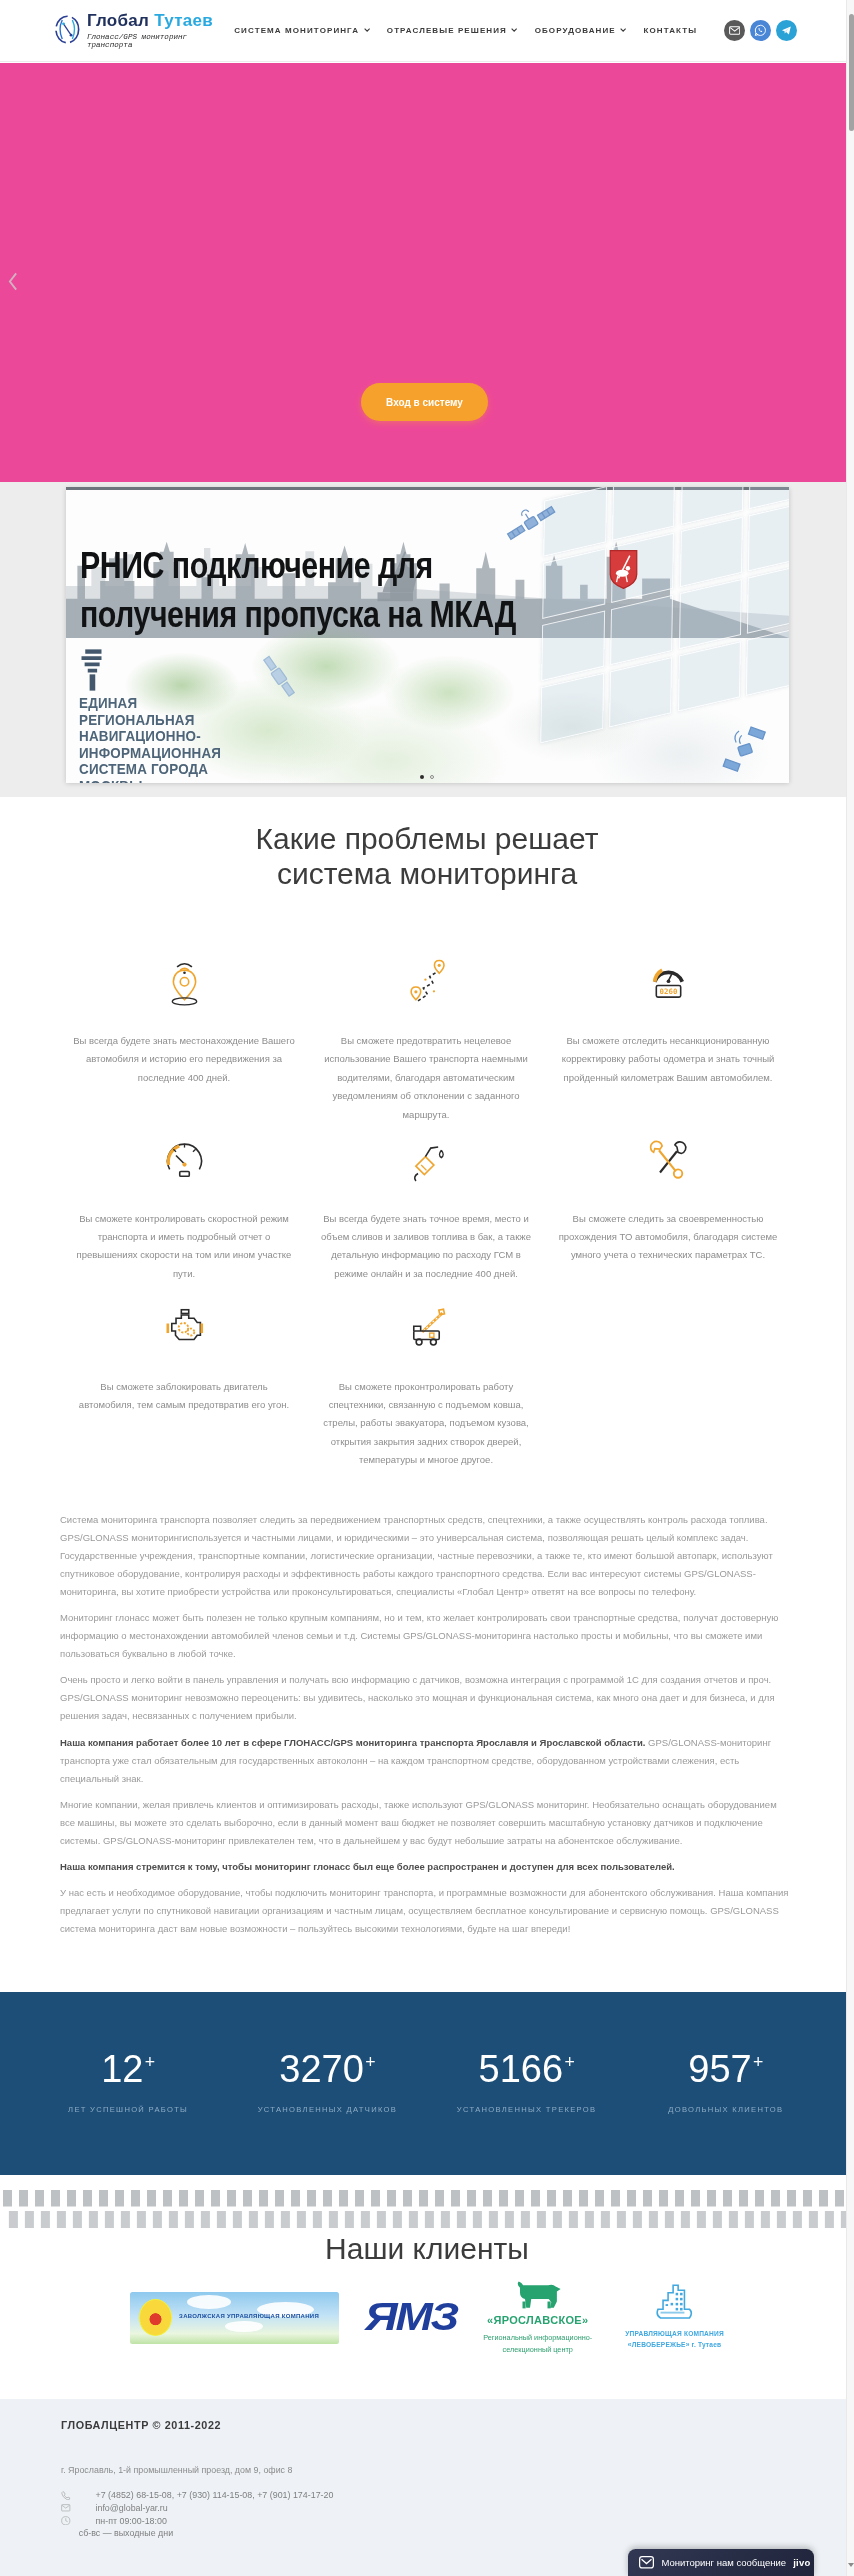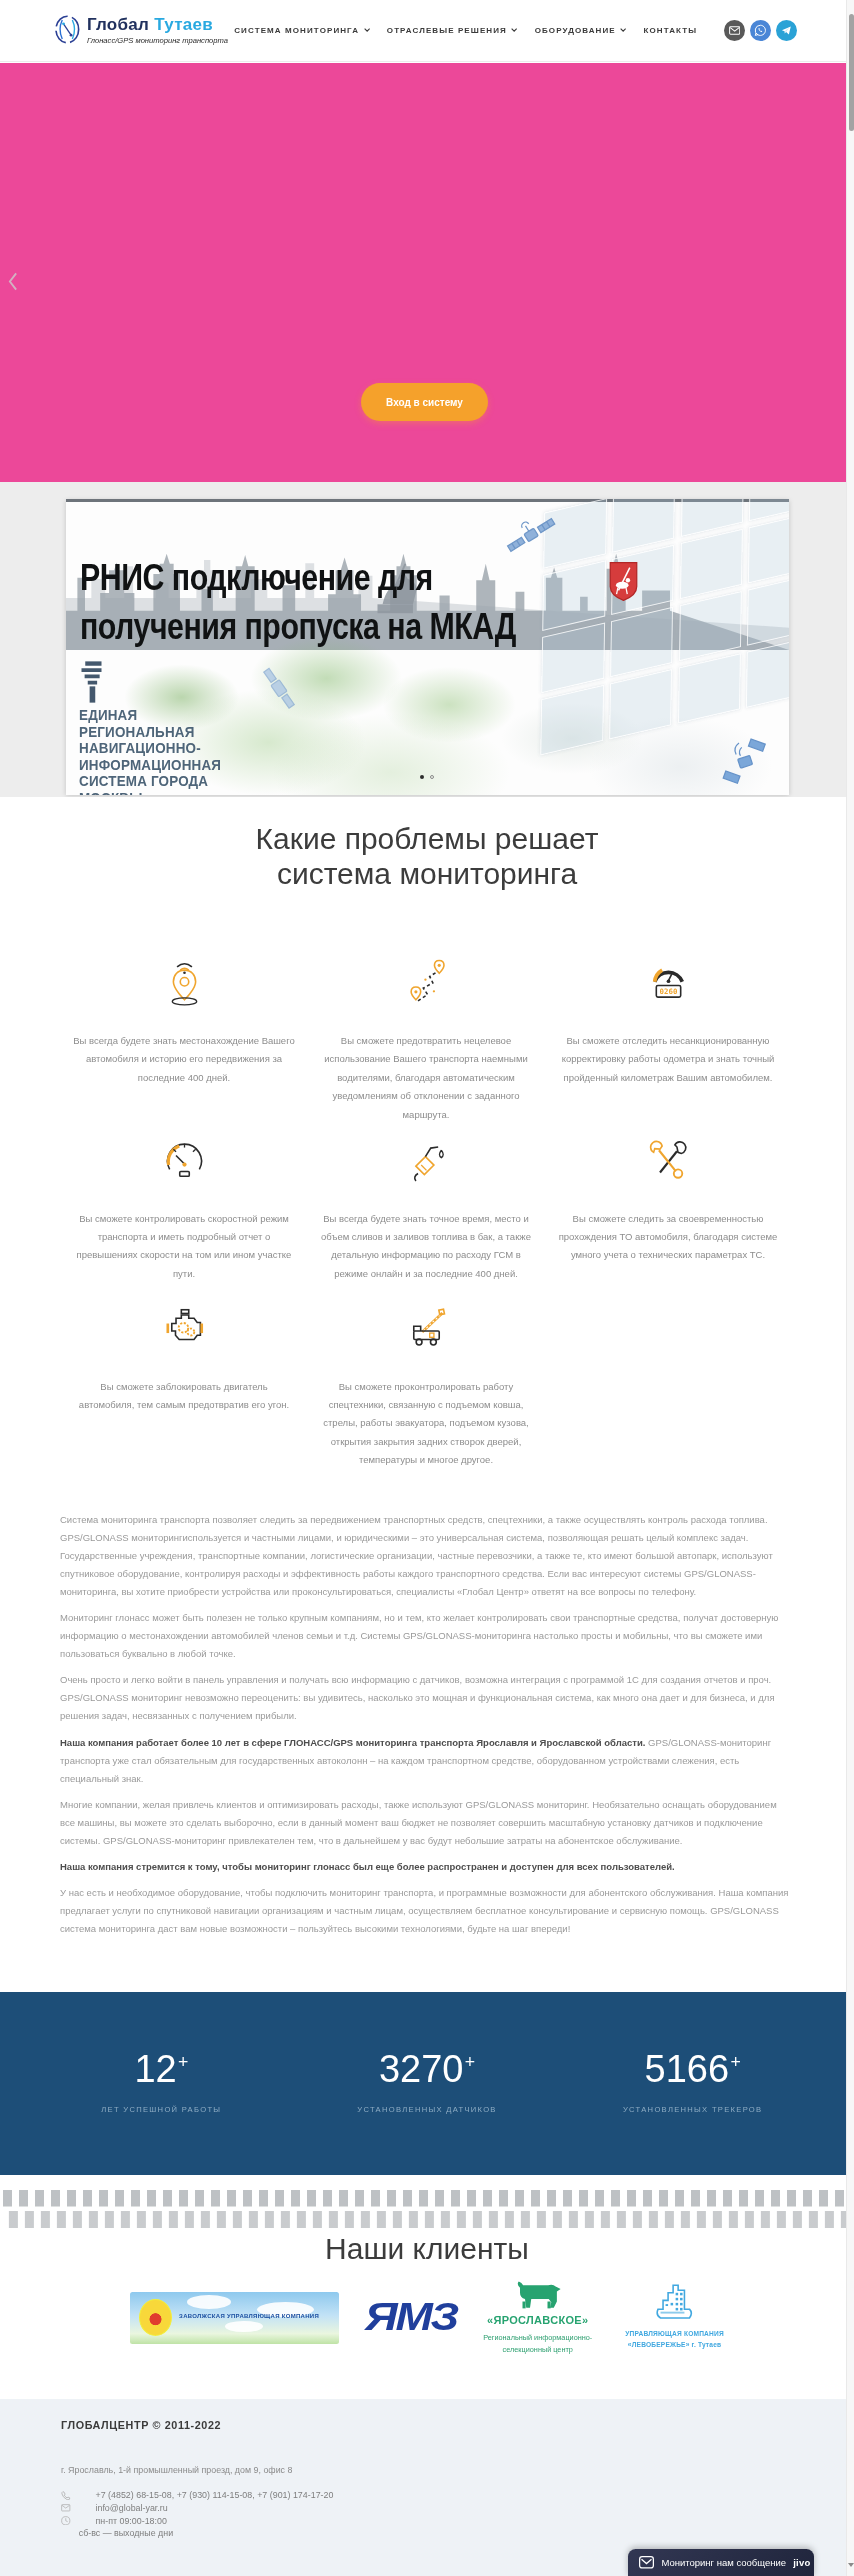--- a/index.html
+++ b/index.html
@@ -8,39 +8,39 @@
 
   
   .header{position:absolute;top:0;left:0;width:854px;height:62px;background:#fff;
           border-bottom:0.6px solid #ececec;display:flex;align-items:center;
           padding:0 38px 0 54px;box-sizing:border-box;}
   .logo{display:flex;align-items:center;gap:6.3px;}
   .logo-texts{display:flex;flex-direction:column;}
   .logo-title{font-size:17px;font-weight:bold;letter-spacing:0.3px;line-height:1;}
   .logo-title .p1{color:#21315e;}
   .logo-title .p2{color:#29a9e0;}
-  .logo-sub{font-size:7.6px;font-style:italic;color:#2b2b2b;margin-top:3.2px;}
+  .logo-sub{font-size:7.6px;font-style:italic;color:#2b2b2b;margin-top:3.2px;font-family:Liberation Mono, monospace;}
   .nav{display:flex;align-items:center;gap:17px;margin-left:auto;}
   .nav-item{display:flex;align-items:center;gap:4.4px;font-size:8px;font-weight:bold;
             letter-spacing:1.1px;color:#3a3a3a;cursor:pointer;white-space:nowrap;}
   .socials{display:flex;align-items:center;gap:4.4px;margin-left:26.6px;margin-right:19px;}
   .soc{width:21.5px;height:21.5px;border-radius:50%;display:flex;align-items:center;
        justify-content:center;cursor:pointer;}
 
   
   .hero{position:absolute;top:63px;left:0;width:854px;height:420px;background:#ec4899;}
   .hero-arrow{position:absolute;left:7.6px;top:209px;opacity:.8;cursor:pointer;}
   .login-btn{position:absolute;left:361px;top:320px;width:127px;height:38px;
              background:#f5a12b;border:none;border-radius:19px;color:#fff;
              font-family:"Liberation Sans",sans-serif;font-size:10px;font-weight:bold;
              box-shadow:0 2.5px 6.3px rgba(245,161,43,.35);cursor:pointer;}
 
   
   .band{position:absolute;top:482px;left:0;width:854px;height:315px;background:#ededed;}
-  .banner{position:absolute;left:66px;top:17px;width:723px;height:296px;background:#fdfdfd;
+  .banner{position:absolute;left:66px;top:5px;width:723px;height:296px;background:#fdfdfd;
           overflow:hidden;box-shadow:0 1.3px 5px rgba(0,0,0,.18);}
   .banner::before{content:"";position:absolute;left:0;top:0;right:0;height:3.2px;
           background:#555c64;opacity:.85;}
   .skyline{position:absolute;left:0;top:3.8px;}
   .banner-map{position:absolute;left:0;right:0;top:108px;bottom:0;
     background:
       radial-gradient(82px 47px at 16% 48%, rgba(120,175,95,.50), transparent 70%),
       radial-gradient(108px 60px at 36% 38%, rgba(125,182,100,.46), transparent 70%),
       radial-gradient(95px 54px at 53% 52%, rgba(135,188,108,.42), transparent 70%),
       radial-gradient(139px 76px at 28% 72%, rgba(152,200,128,.38), transparent 70%),
@@ -456,20 +456,24 @@
       <div class="stat-label">ЛЕТ УСПЕШНОЙ РАБОТЫ</div>
     </div>
     <div class="stat">
       <div class="stat-num"><span>3270</span><span class="stat-sup">+</span></div>
       <div class="stat-label">УСТАНОВЛЕННЫХ ДАТЧИКОВ</div>
     </div>
     <div class="stat">
       <div class="stat-num"><span>5166</span><span class="stat-sup">+</span></div>
       <div class="stat-label">УСТАНОВЛЕННЫХ ТРЕКЕРОВ</div>
     </div>
+    <div class="stat">
+      <div class="stat-num"><span>957</span><span class="stat-sup">+</span></div>
+      <div class="stat-label">ДОВОЛЬНЫХ КЛИЕНТОВ</div>
+    </div>
   </div>
 
   <div class="clients">
     <div class="deco-strip"></div>
     <h2 class="h2">Наши клиенты</h2>
     <div class="logos">
       <div class="client">
         <div class="zuk">
           <span class="cloud" style="left:57px;top:3.8px;width:44px;height:14px"></span>
           <span class="cloud" style="left:127px;top:10px;width:57px;height:15px"></span>

